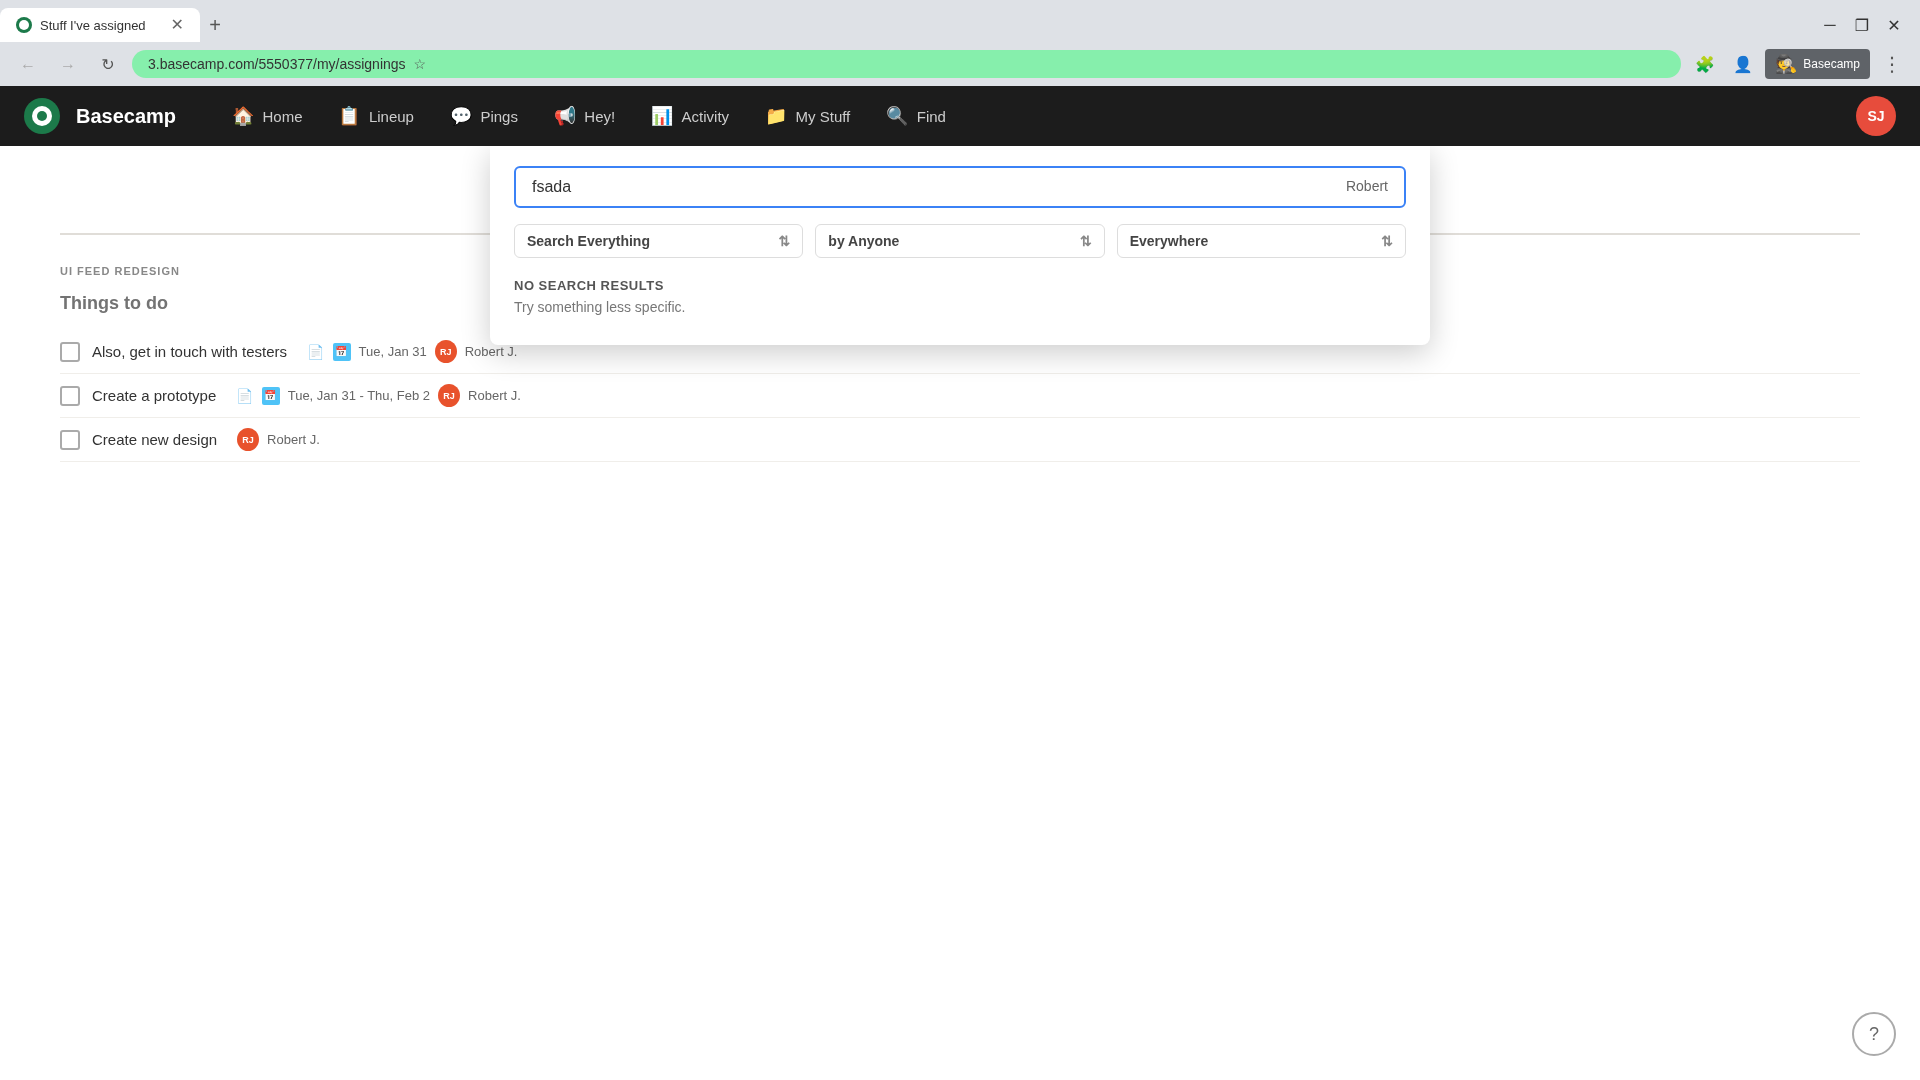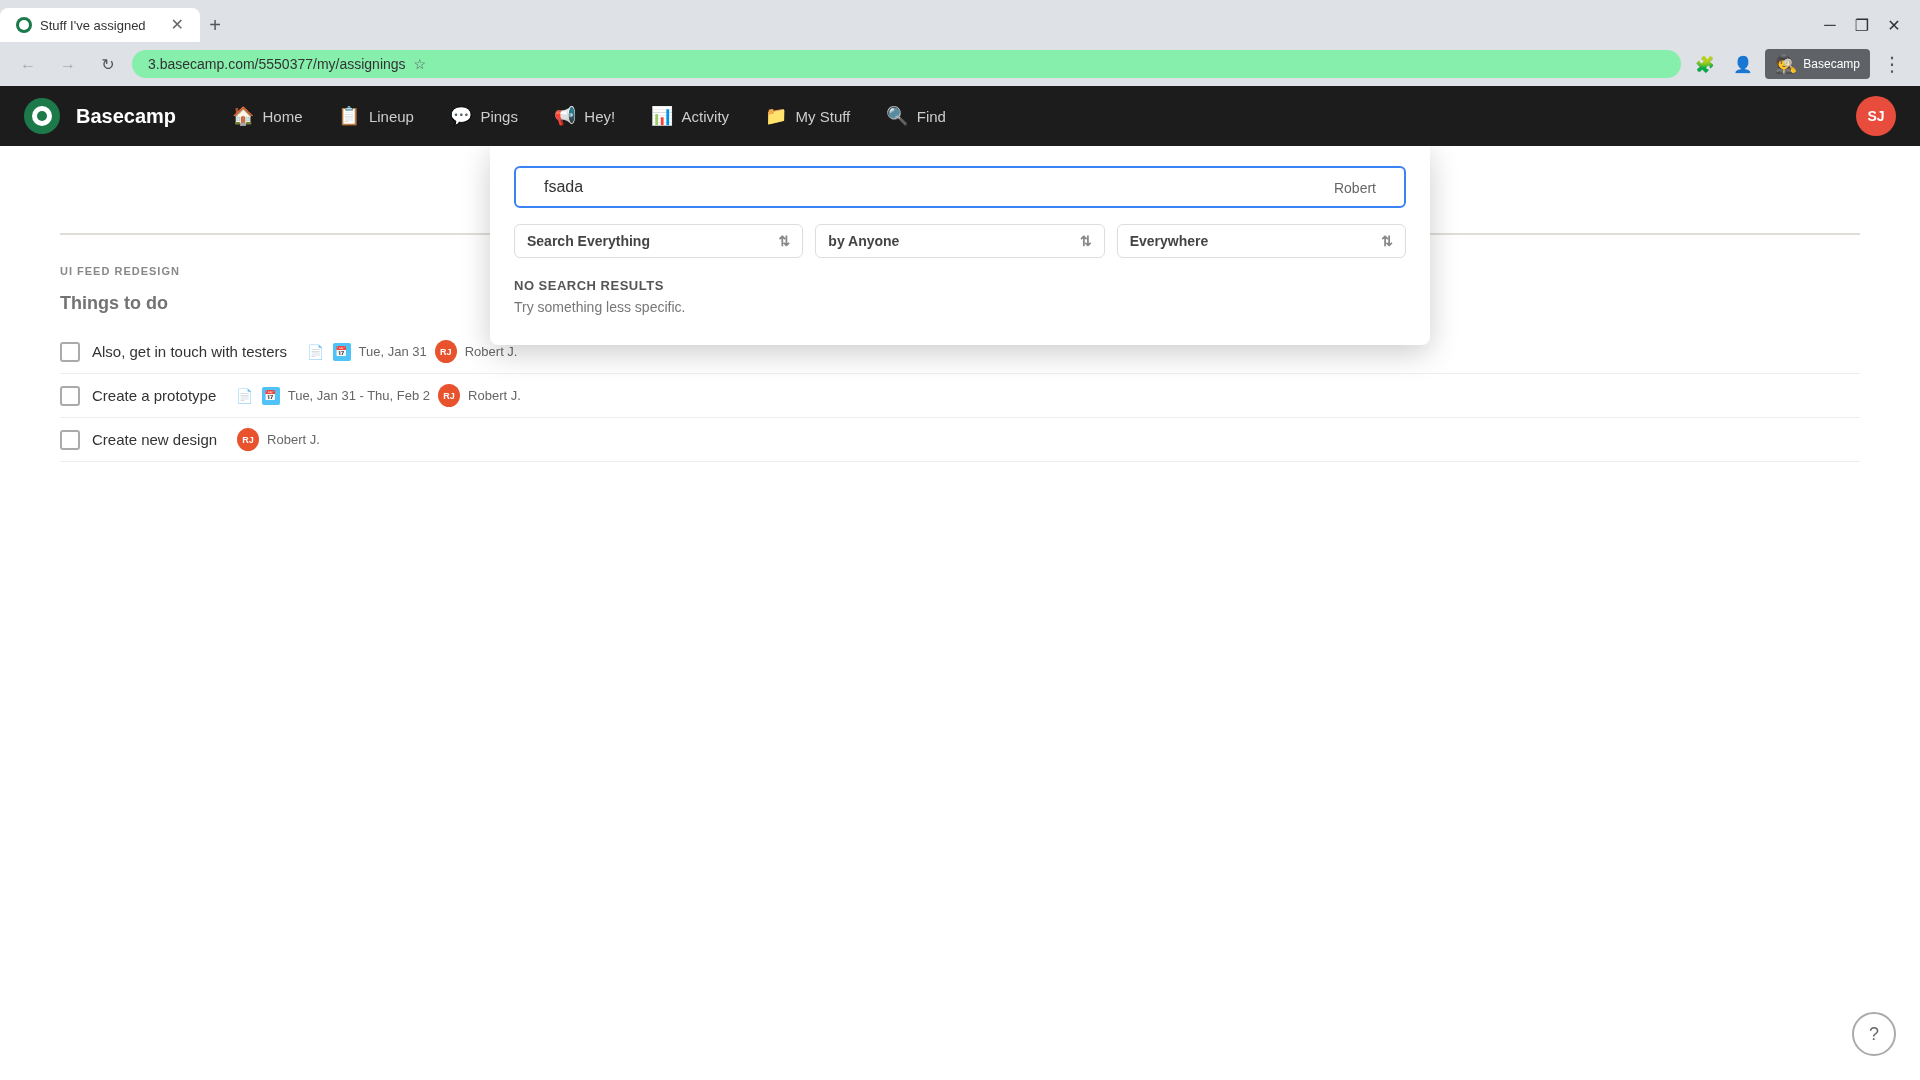--- a/index.html
+++ b/index.html
@@ -65,21 +65,21 @@
     .todo-name { font-size: 15px; color: #333; }
     .todo-meta { display: flex; align-items: center; gap: 8px; margin-left: 8px; }
     .todo-icon { font-size: 14px; color: #888; }
     .todo-calendar { width: 18px; height: 18px; background: #4fc3f7; border-radius: 2px; display: flex; align-items: center; justify-content: center; font-size: 10px; color: #fff; }
     .todo-date { font-size: 13px; color: #666; }
     .todo-avatar { width: 22px; height: 23px; background: #e8522c; border-radius: 50%; display: flex; align-items: center; justify-content: center; font-size: 9px; color: #fff; font-weight: 700; }
     .todo-person { font-size: 13px; color: #666; text-align: right; }
 
     
     .search-overlay { position: absolute; top: 0; left: 50%; transform: translateX(-50%); width: 940px; background: #fff; border-radius: 0 0 8px 8px; box-shadow: 0 8px 30px rgba(0,0,0,0.2); z-index: 100; padding: 20px 24px 30px; }
-    .search-input-row { display: flex; align-items: flex-end; border: 2px solid #3b82f6; border-radius: 6px; padding: 10px 28px; margin-bottom: 16px; }
+    .search-input-row { display: flex; align-items: flex-start; border: 2px solid #3b82f6; border-radius: 6px; padding: 10px 16px; margin-bottom: 16px; }
     .search-input { flex: 1; font-size: 16px; border: none; outline: none; color: #333; }
     @keyframes blink { 0%,100%{opacity:1} 50%{opacity:0} }
     .search-reset { font-size: 14px; color: #666; cursor: pointer; border: none; background: none; }
     .search-filters { display: flex; gap: 12px; margin-bottom: 20px; font-weight: bold; }
     .search-filter { flex: 1; border: 1px solid #ddd; border-radius: 6px; padding: 8px 12px; font-size: 14px; color: #444; background: #fff; display: flex; align-items: center; justify-content: space-between; cursor: pointer; }
     .search-filter-arrow { color: #888; }
     .no-results-title { font-size: 13px; font-weight: 700; color: #555; text-transform: uppercase; letter-spacing: 0.5px; margin-bottom: 6px; }
     .no-results-hint { font-size: 14px; color: #777; }
 
     

